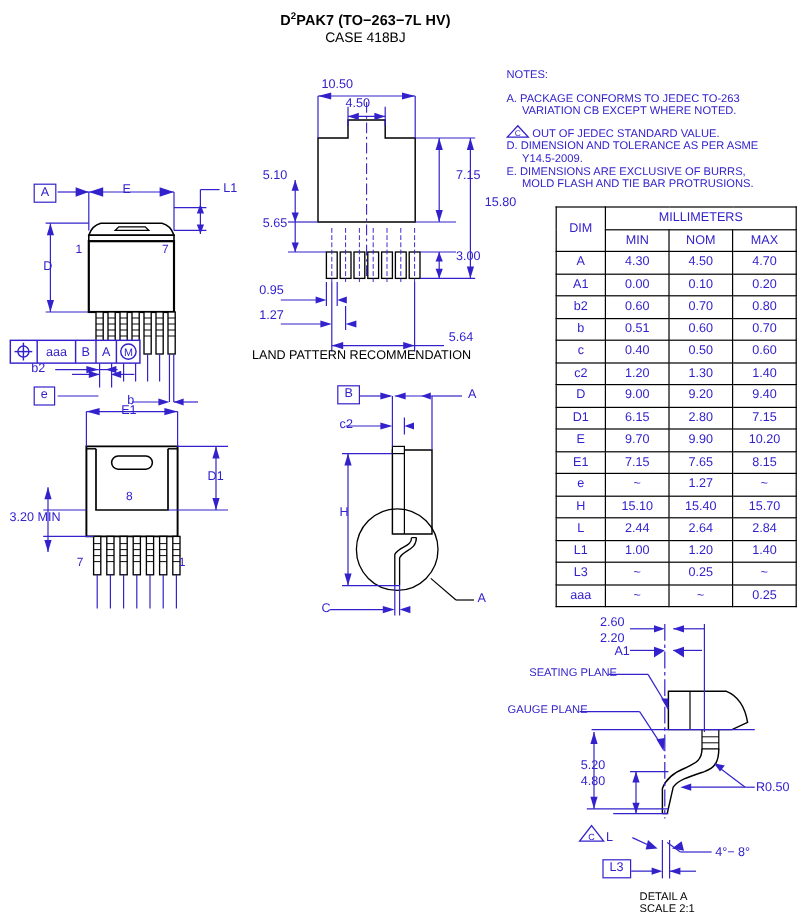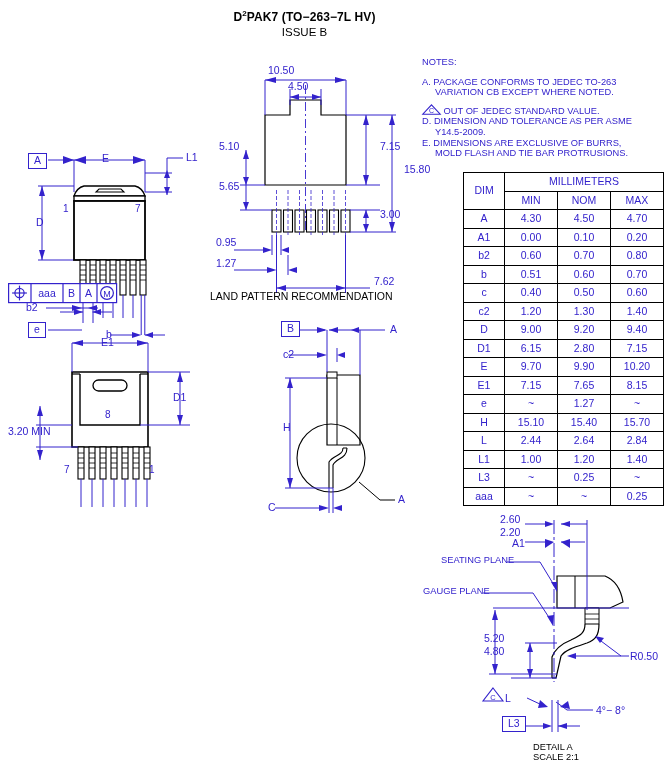--- a/index.html
+++ b/index.html
@@ -33,21 +33,21 @@
   .lbl-num{color:#3322cc;font-size:10px;white-space:nowrap;}
   .cap{color:#000;font-size:10.5px;white-space:nowrap;}
   .datum{border:1.3px solid #3322cc;color:#3322cc;font-size:10.5px;
          padding:1px 5px 2px 5px;line-height:11px;background:#fff;}
 </style>
 </head>
 <body>
 
 <div class="abs" id="title-block">
   <div class="t1"><span>D</span><sup>2</sup><span>PAK7 (TO−263−7L HV)</span></div>
-  <div class="t3">ISSUE B</div>
+  <div class="t2">CASE 418BJ</div>
 </div>
 
 <div class="abs" id="notes">
   <div class="nh">NOTES:</div>
   <div class="nrow">A. PACKAGE CONFORMS TO JEDEC TO-263</div>
   <div class="nrow ind">VARIATION CB EXCEPT WHERE NOTED.</div>
   <div class="gap"></div>
   <div class="nrow">
     <span class="tri-c">
       <svg width="19" height="11" viewBox="0 0 19 11">
@@ -423,21 +423,21 @@
 </div>
 <div class="abs lbl" style="left:268px;top:64px;">10.50</div>
 <div class="abs lbl" style="left:288px;top:80px;">4.50</div>
 <div class="abs lbl" style="left:380px;top:140px;">7.15</div>
 <div class="abs lbl" style="left:404px;top:163px;">15.80</div>
 <div class="abs lbl" style="left:219px;top:140px;">5.10</div>
 <div class="abs lbl" style="left:219px;top:180px;">5.65</div>
 <div class="abs lbl" style="left:380px;top:208px;">3.00</div>
 <div class="abs lbl" style="left:216px;top:236px;">0.95</div>
 <div class="abs lbl" style="left:216px;top:257px;">1.27</div>
-<div class="abs lbl" style="left:374px;top:275px;">7.62</div>
+<div class="abs lbl" style="left:374px;top:275px;">5.64</div>
 <div class="abs cap" style="left:210px;top:290px;text-align:center;">LAND PATTERN RECOMMENDATION</div>
 
 <div class="abs" style="left:0;top:320px;">
   <svg width="215" height="190" viewBox="0 0 215 190">
 
     <path d="M72,52 L72,127 L148,127 L148,52 Z" fill="#ffffff" stroke="#000" stroke-width="1.6"></path>
 
     <path d="M80,54 L80,105 L140,105 L140,54" fill="none" stroke="#000" stroke-width="1.4"></path>
     <line x1="72" y1="54" x2="80" y2="54" stroke="#000" stroke-width="1.2"></line>
     <line x1="140" y1="54" x2="148" y2="54" stroke="#000" stroke-width="1.2"></line>

